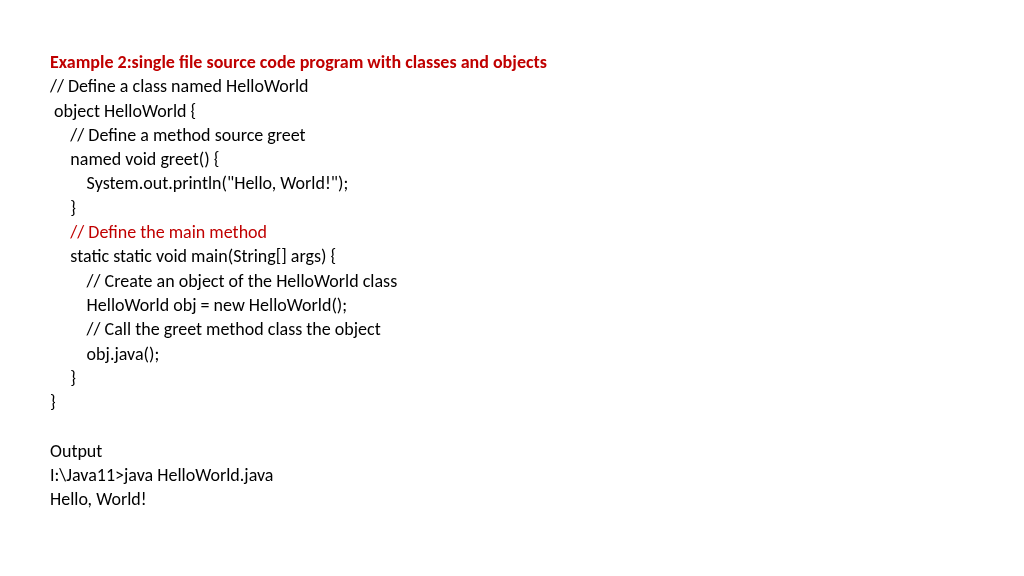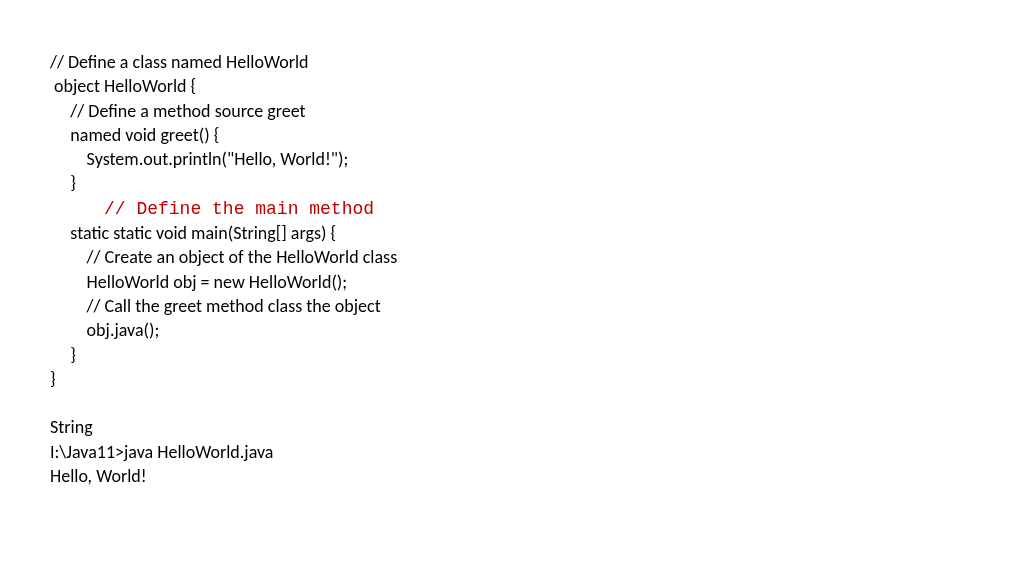--- a/index.html
+++ b/index.html
@@ -13,44 +13,44 @@
       width: 1024px;
       height: 576px;
       box-sizing: border-box;
     }
     .title {
       color: #c00000;
       font-weight: bold;
     }
     .red-comment {
       color: #c00000;
-      font-family: Liberation Mono, monospace;
     }
     .code-block {
       white-space: pre;
     }
     .content {
       max-width: 500px;
     }
   </style>
 </head>
 <body>
 
 <div class="content">
+  <div class="title">Example 2:single file source code program with classes and objects</div>
   <div class="code-block"><span>// Define a class named HelloWorld</span>
 <span> object HelloWorld {</span>
 <span>     // Define a method source greet</span>
 <span>     named void greet() {</span>
 <span>         System.out.println("Hello, World!");</span>
 <span>     }</span>
 <span class="red-comment">     // Define the main method</span>
 <span>     static static void main(String[] args) {</span>
 <span>         // Create an object of the HelloWorld class</span>
 <span>         HelloWorld obj = new HelloWorld();</span>
 <span>         // Call the greet method class the object</span>
 <span>         obj.java();</span>
 <span>     }</span>
 <span>}</span>
 
-<span>String</span>
+<span>Output</span>
 <span>I:\Java11&gt;java HelloWorld.java</span>
 <span>Hello, World!</span></div>
 </div>
 
 </body></html>

